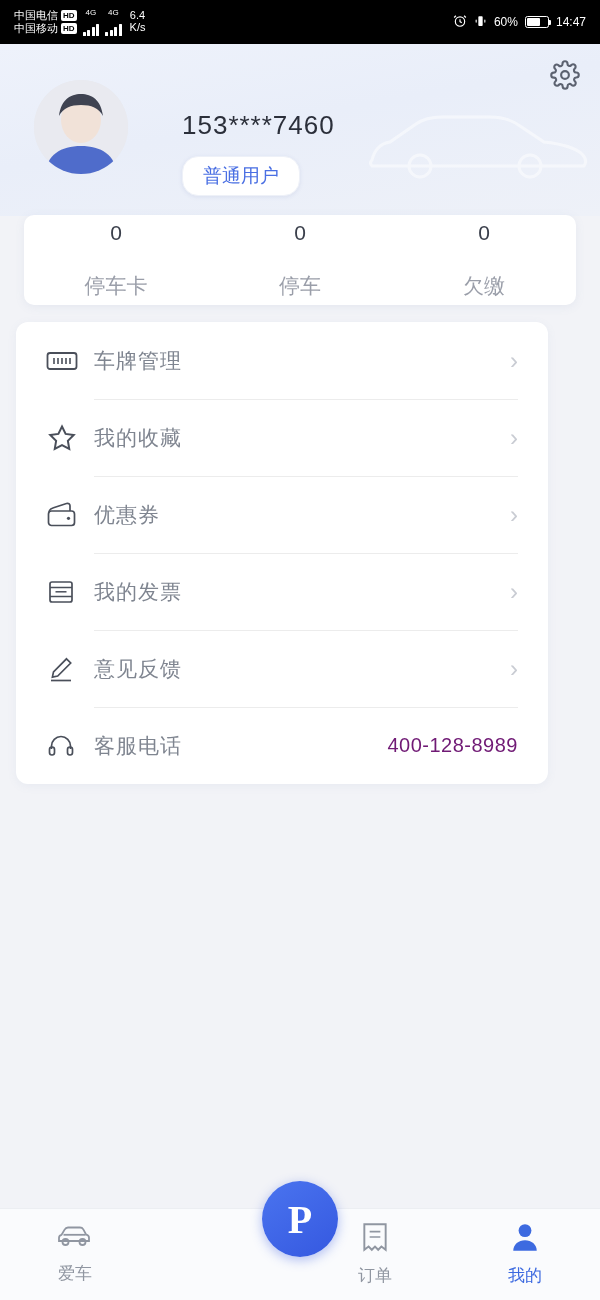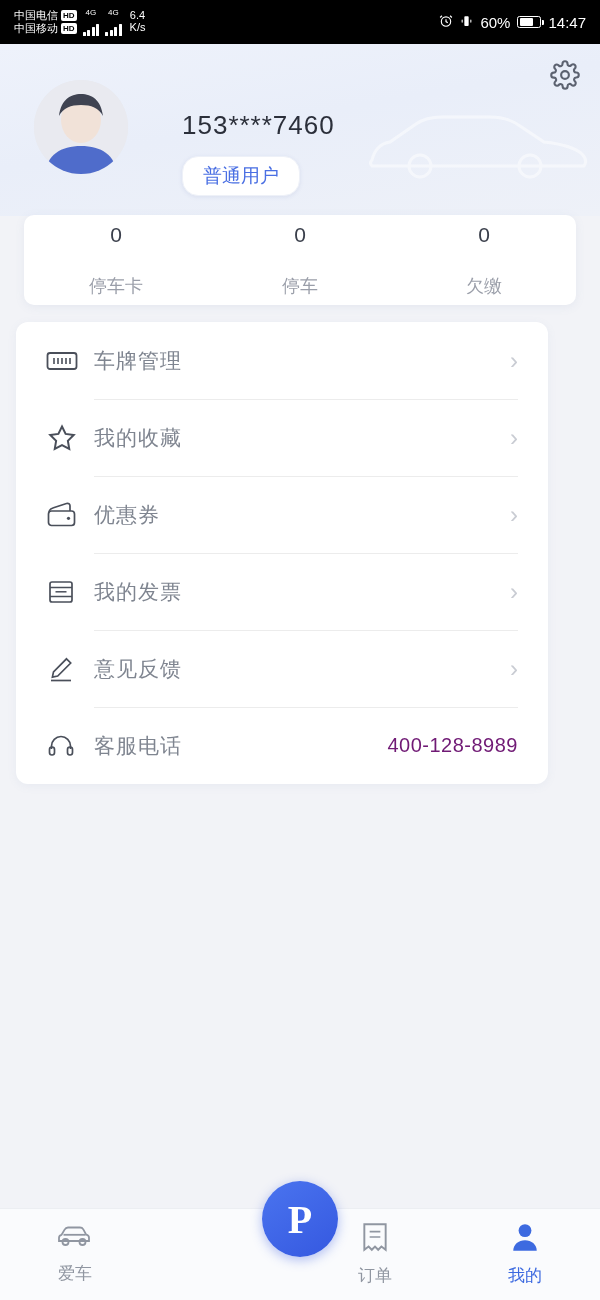--- a/index.html
+++ b/index.html
@@ -24,21 +24,21 @@
     background: #fff; color: #000; font-size: 8px; font-weight: bold;
     border-radius: 2px; padding: 0 2px; line-height: 11px; height: 11px; display:inline-block;
   }
   .sig-group { display: flex; flex-direction: column; align-items: center; justify-content:center; gap:7px; }
   .sig-label { font-size: 8px; line-height: 8px; }
   .bars { display: flex; align-items: flex-end; gap: 1.5px; height: 12px; }
   .bars i { width: 3px; background: #fff; display:block; border-radius: .5px; }
   .bars i:nth-child(1){height:4px}.bars i:nth-child(2){height:6px}
   .bars i:nth-child(3){height:9px}.bars i:nth-child(4){height:12px}
   .speed { display:flex; flex-direction:column; align-items:center; line-height:1.05; font-size:11px; margin-left:2px;}
-  .sb-right { display: flex; align-items: center; gap: 7px; font-size: 15px; }
+  .sb-right { display: flex; align-items: center; gap: 7px; font-size: 12px; }
   .icon-mini { display:inline-block; }
   .batt {
     width: 24px; height: 12px; border: 1.4px solid #fff; border-radius: 2.5px;
     position: relative; display: inline-block;
   }
   .batt::after {
     content:""; position:absolute; right:-3.5px; top:3px; width:2px; height:5px;
     background:#fff; border-radius: 0 1px 1px 0;
   }
   .batt i { position:absolute; left:1.3px; top:1.3px; bottom:1.3px; width:60%; background:#fff; border-radius:1px; display:block;}
@@ -67,21 +67,21 @@
   }
 
   
   .stats-card {
     position: absolute; left: 24px; top: 215px; width: 552px; height: 90px;
     background: #fff; border-radius: 10px; display: flex;
     box-shadow: 0 2px 10px rgba(120,135,180,.10);
   }
   .stat { flex: 1; display: flex; flex-direction: column; align-items: center; justify-content: center; gap: 9px; }
   .stat-val { font-size: 21px; color: #3a3f4b; }
-  .stat-lbl { font-size: 18px; color: #9a9ea9; margin-top: 18px; }
+  .stat-lbl { font-size: 21px; color: #9a9ea9; margin-top: 18px; }
 
   
   .menu-card {
     position: absolute; left: 16px; top: 322px; width: 532px;
     background: #fff; border-radius: 12px; padding: 0 30px;
     box-shadow: 0 2px 10px rgba(120,135,180,.08);
   }
   .menu-row {
     height: 77px; display: flex; align-items: center; position: relative;
   }

